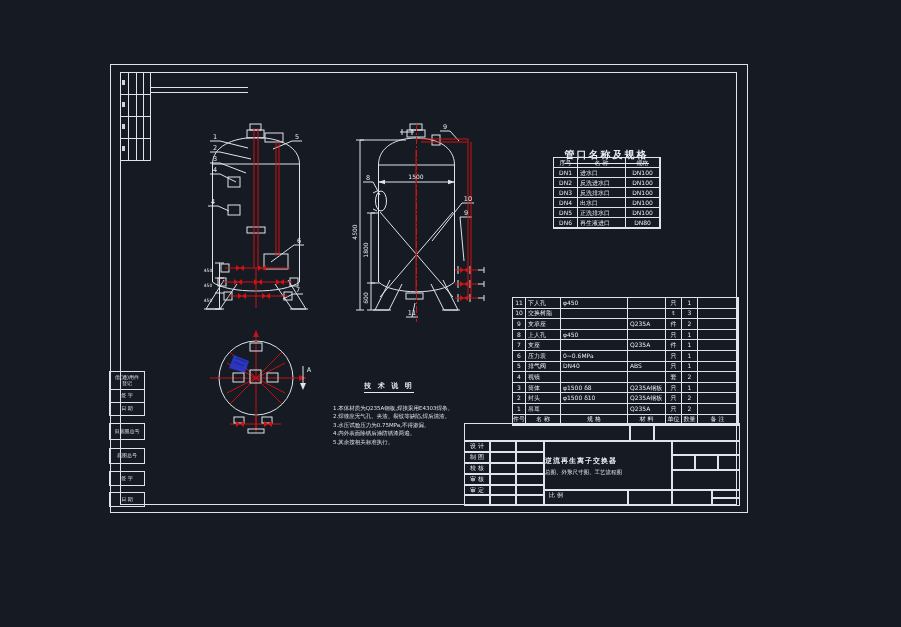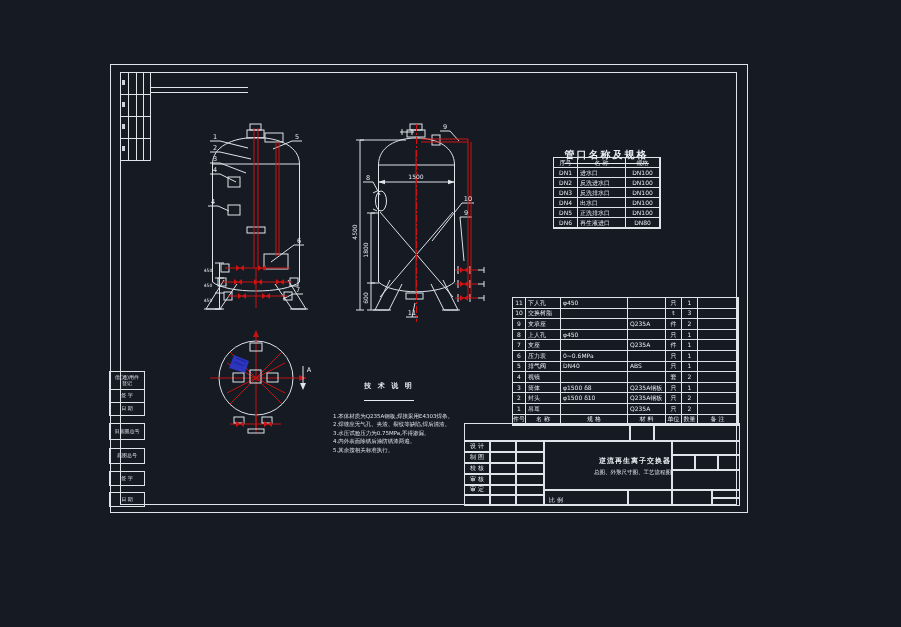--- a/index.html
+++ b/index.html
@@ -12,25 +12,25 @@
            font-size:6px;line-height:1;display:flex;align-items:center;justify-content:center;
            color:var(--tx);overflow:hidden;white-space:nowrap;}
   .tbl>div.l{justify-content:flex-start;padding-left:2px;}
   #noz{left:553px;top:157px;grid-template-columns:24px 48px 34px;grid-auto-rows:10px;}
   #bom{left:512px;top:297px;grid-template-columns:13px 35px 67px 38px 16px 16px 40px;grid-auto-rows:10.6px;}
   .capt{position:absolute;text-align:center;}
   .capt span{display:inline-block;font-size:10px;font-weight:bold;letter-spacing:2px;
              border-bottom:1px solid var(--tx);padding-bottom:1px;}
   #notes{position:absolute;left:333px;top:381px;width:112px;}
   #notes .nt{display:table;margin:0 auto 11px;font-size:7px;font-weight:bold;letter-spacing:2px;
-             border-bottom:1px solid var(--tx);padding-bottom:9px;}
+             border-bottom:1px solid var(--tx);padding-bottom:1px;}
   #notes .nl{font-size:5.5px;line-height:8.4px;white-space:nowrap;color:#dde2ea;}
   #titleblock{position:absolute;left:464px;top:423px;width:276px;height:83px;}
   .tb{position:absolute;border:1px solid var(--ln);box-sizing:border-box;font-size:6px;
-      display:flex;align-items:flex-end;justify-content:center;overflow:hidden;white-space:nowrap;}
+      display:flex;align-items:flex-start;justify-content:center;overflow:hidden;white-space:nowrap;}
   .tb.lf{justify-content:flex-start;padding-left:4px;}
   .tb.col{flex-direction:column;justify-content:center;}
   .tt1{font-size:7px;font-weight:bold;letter-spacing:1px;}
   .tt2{font-size:5.5px;margin-top:3px;}
   .ms{position:absolute;border:1px solid var(--ln);font-size:5px;line-height:1.15;
       display:flex;flex-direction:column;align-items:center;justify-content:center;
       text-align:center;overflow:hidden;color:#dde2ea;}
   .t text{font-size:6.5px;fill:var(--tx);text-anchor:middle;}
   .t text.dim{font-size:6px;}
   .t text.sm{font-size:4.5px;}

